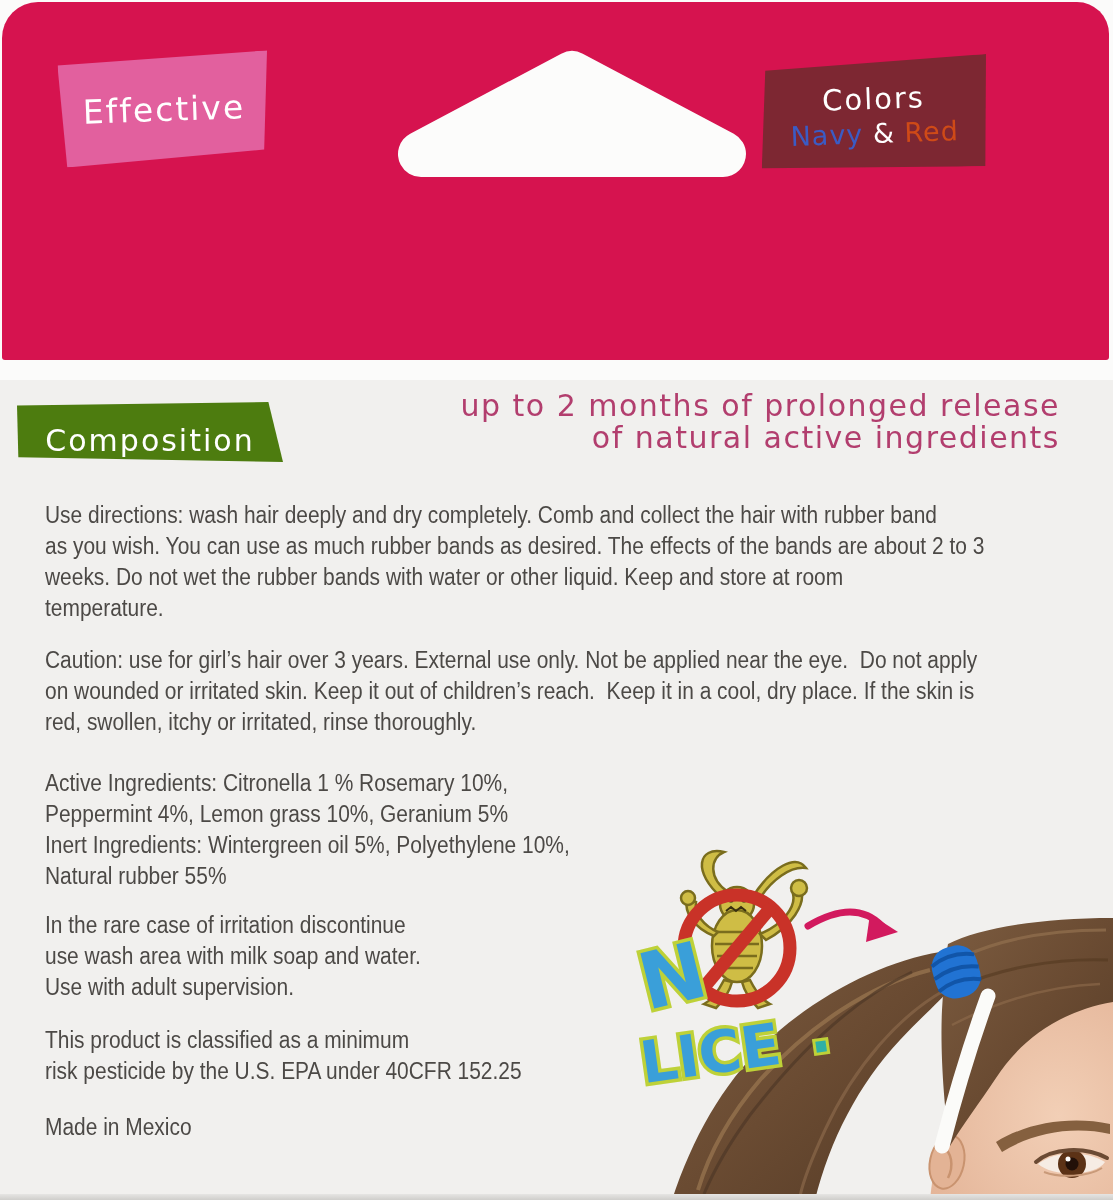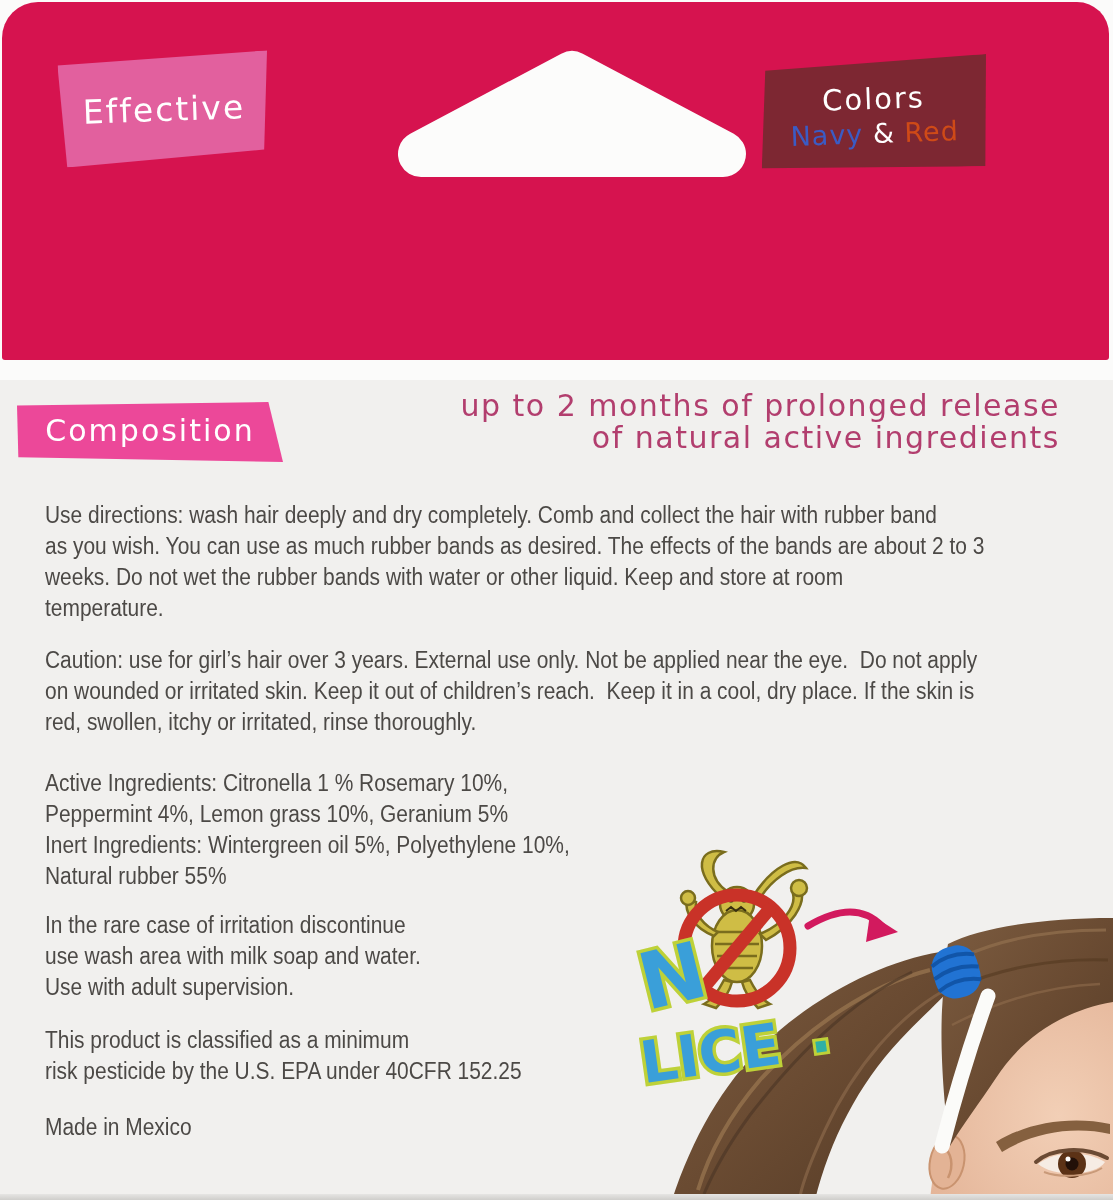--- a/index.html
+++ b/index.html
@@ -31,23 +31,23 @@
     color:#fff;text-align:center;
     font-family:"DejaVu Sans",sans-serif;
   }
   .badge-colors .l1{margin-top:24px;font-size:29px;letter-spacing:2px;}
   .badge-colors .l2{margin-top:2px;font-size:27px;letter-spacing:1px;}
   .navy{color:#3b5bc4;} .amp{color:#ffffff;} .red{color:#cf4a17;}
   .hang-hole{position:absolute;left:383px;top:48px;}
   
   .banner{
     position:absolute;left:17px;top:402px;width:266px;height:60px;
-    background:#ec4899;
+    background:#4d7c0f;
     clip-path:polygon(0 6%,94.5% 0,100% 100%,0.5% 92%);
-    display:flex;align-items:center;justify-content:center;
+    display:flex;align-items:flex-end;justify-content:center;
   }
   .banner span{
     color:#fff;font-family:"DejaVu Sans",sans-serif;
     font-size:30px;letter-spacing:2px;padding-bottom:4px;
   }
   .tagline{
     position:absolute;left:370px;top:390px;width:690px;
     text-align:right;color:#b23e6e;
     font-family:"DejaVu Sans",sans-serif;
     font-size:30px;line-height:32px;letter-spacing:1.5px;

